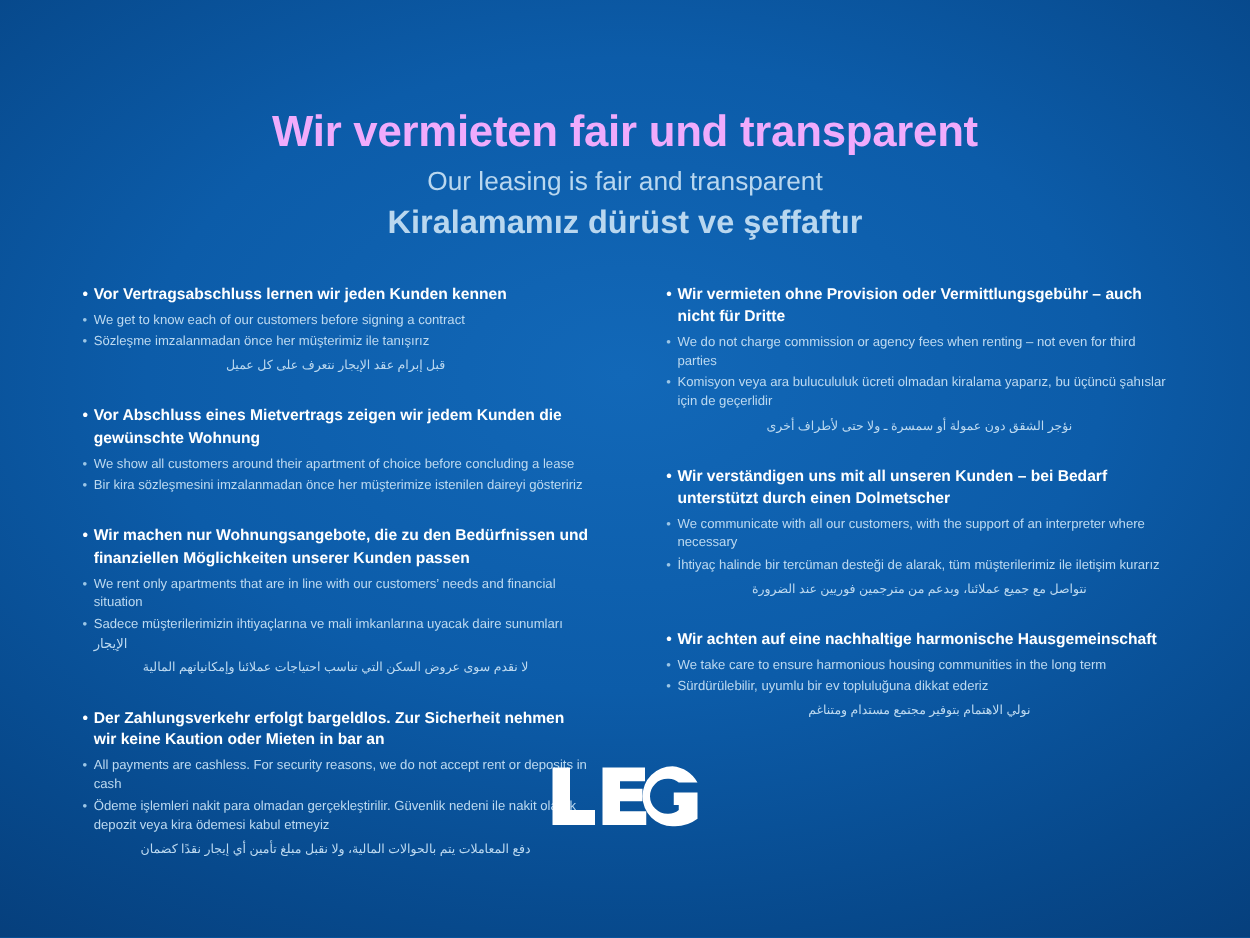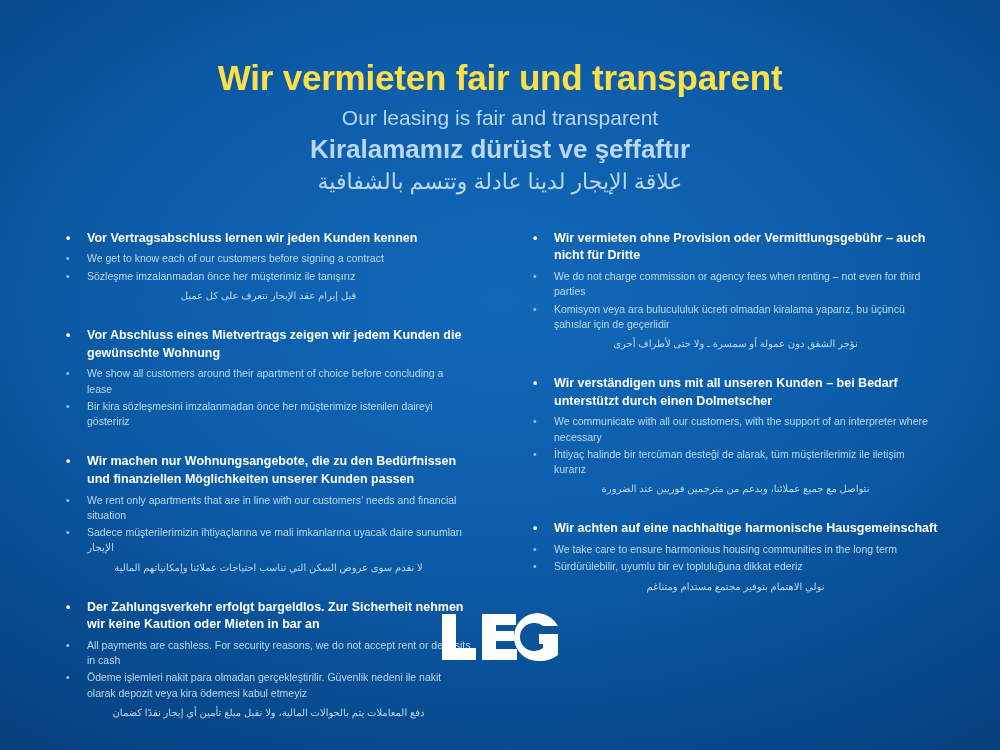--- a/index.html
+++ b/index.html
@@ -32,22 +32,23 @@
 
   
   .headings {
     text-align: center;
     padding-top: 58px;
   }
   .h-de {
     font-size: 35px;
     font-weight: bold;
     letter-spacing: -0.2px;
-    color: #fde047;
+    color: #f0abfc;
     line-height: 1.12;
+    margin-top: 28px;
   }
   .h-en {
     font-size: 21px;
     font-weight: normal;
     color: #b9d7ef;
     margin-top: 9px;
     line-height: 1.15;
   }
   .h-tr {
     font-size: 26px;
@@ -91,21 +92,20 @@
     width: 9px;
     flex: 0 0 9px;
     color: #ffffff;
     line-height: 1.35;
   }
   .bullet.dim {
     color: #9cc6e6;
   }
   .txt {
     flex: 1 1 auto;
-    margin-left: 12px;
   }
 
   .l-de {
     font-size: 12.5px;
     font-weight: bold;
     color: #ffffff;
     line-height: 1.42;
     margin-bottom: 4px;
   }
   .l-en {
@@ -148,21 +148,20 @@
 <body>
 
 <div class="bg-vignette"></div>
 
 <div class="page">
 
   <div class="headings">
     <div class="h-de">Wir vermieten fair und transparent</div>
     <div class="h-en">Our leasing is fair and transparent</div>
     <div class="h-tr">Kiralamamız dürüst ve şeffaftır</div>
-    <div class="h-ar">علاقة الإيجار لدينا عادلة وتتسم بالشفافية</div>
   </div>
 
   <div class="columns">
 
     <div class="col col-left">
 
       <div class="block">
         <div class="line l-de">
           <span class="bullet">•</span>
           <span class="txt">Vor Vertragsabschluss lernen wir jeden Kunden kennen</span>

